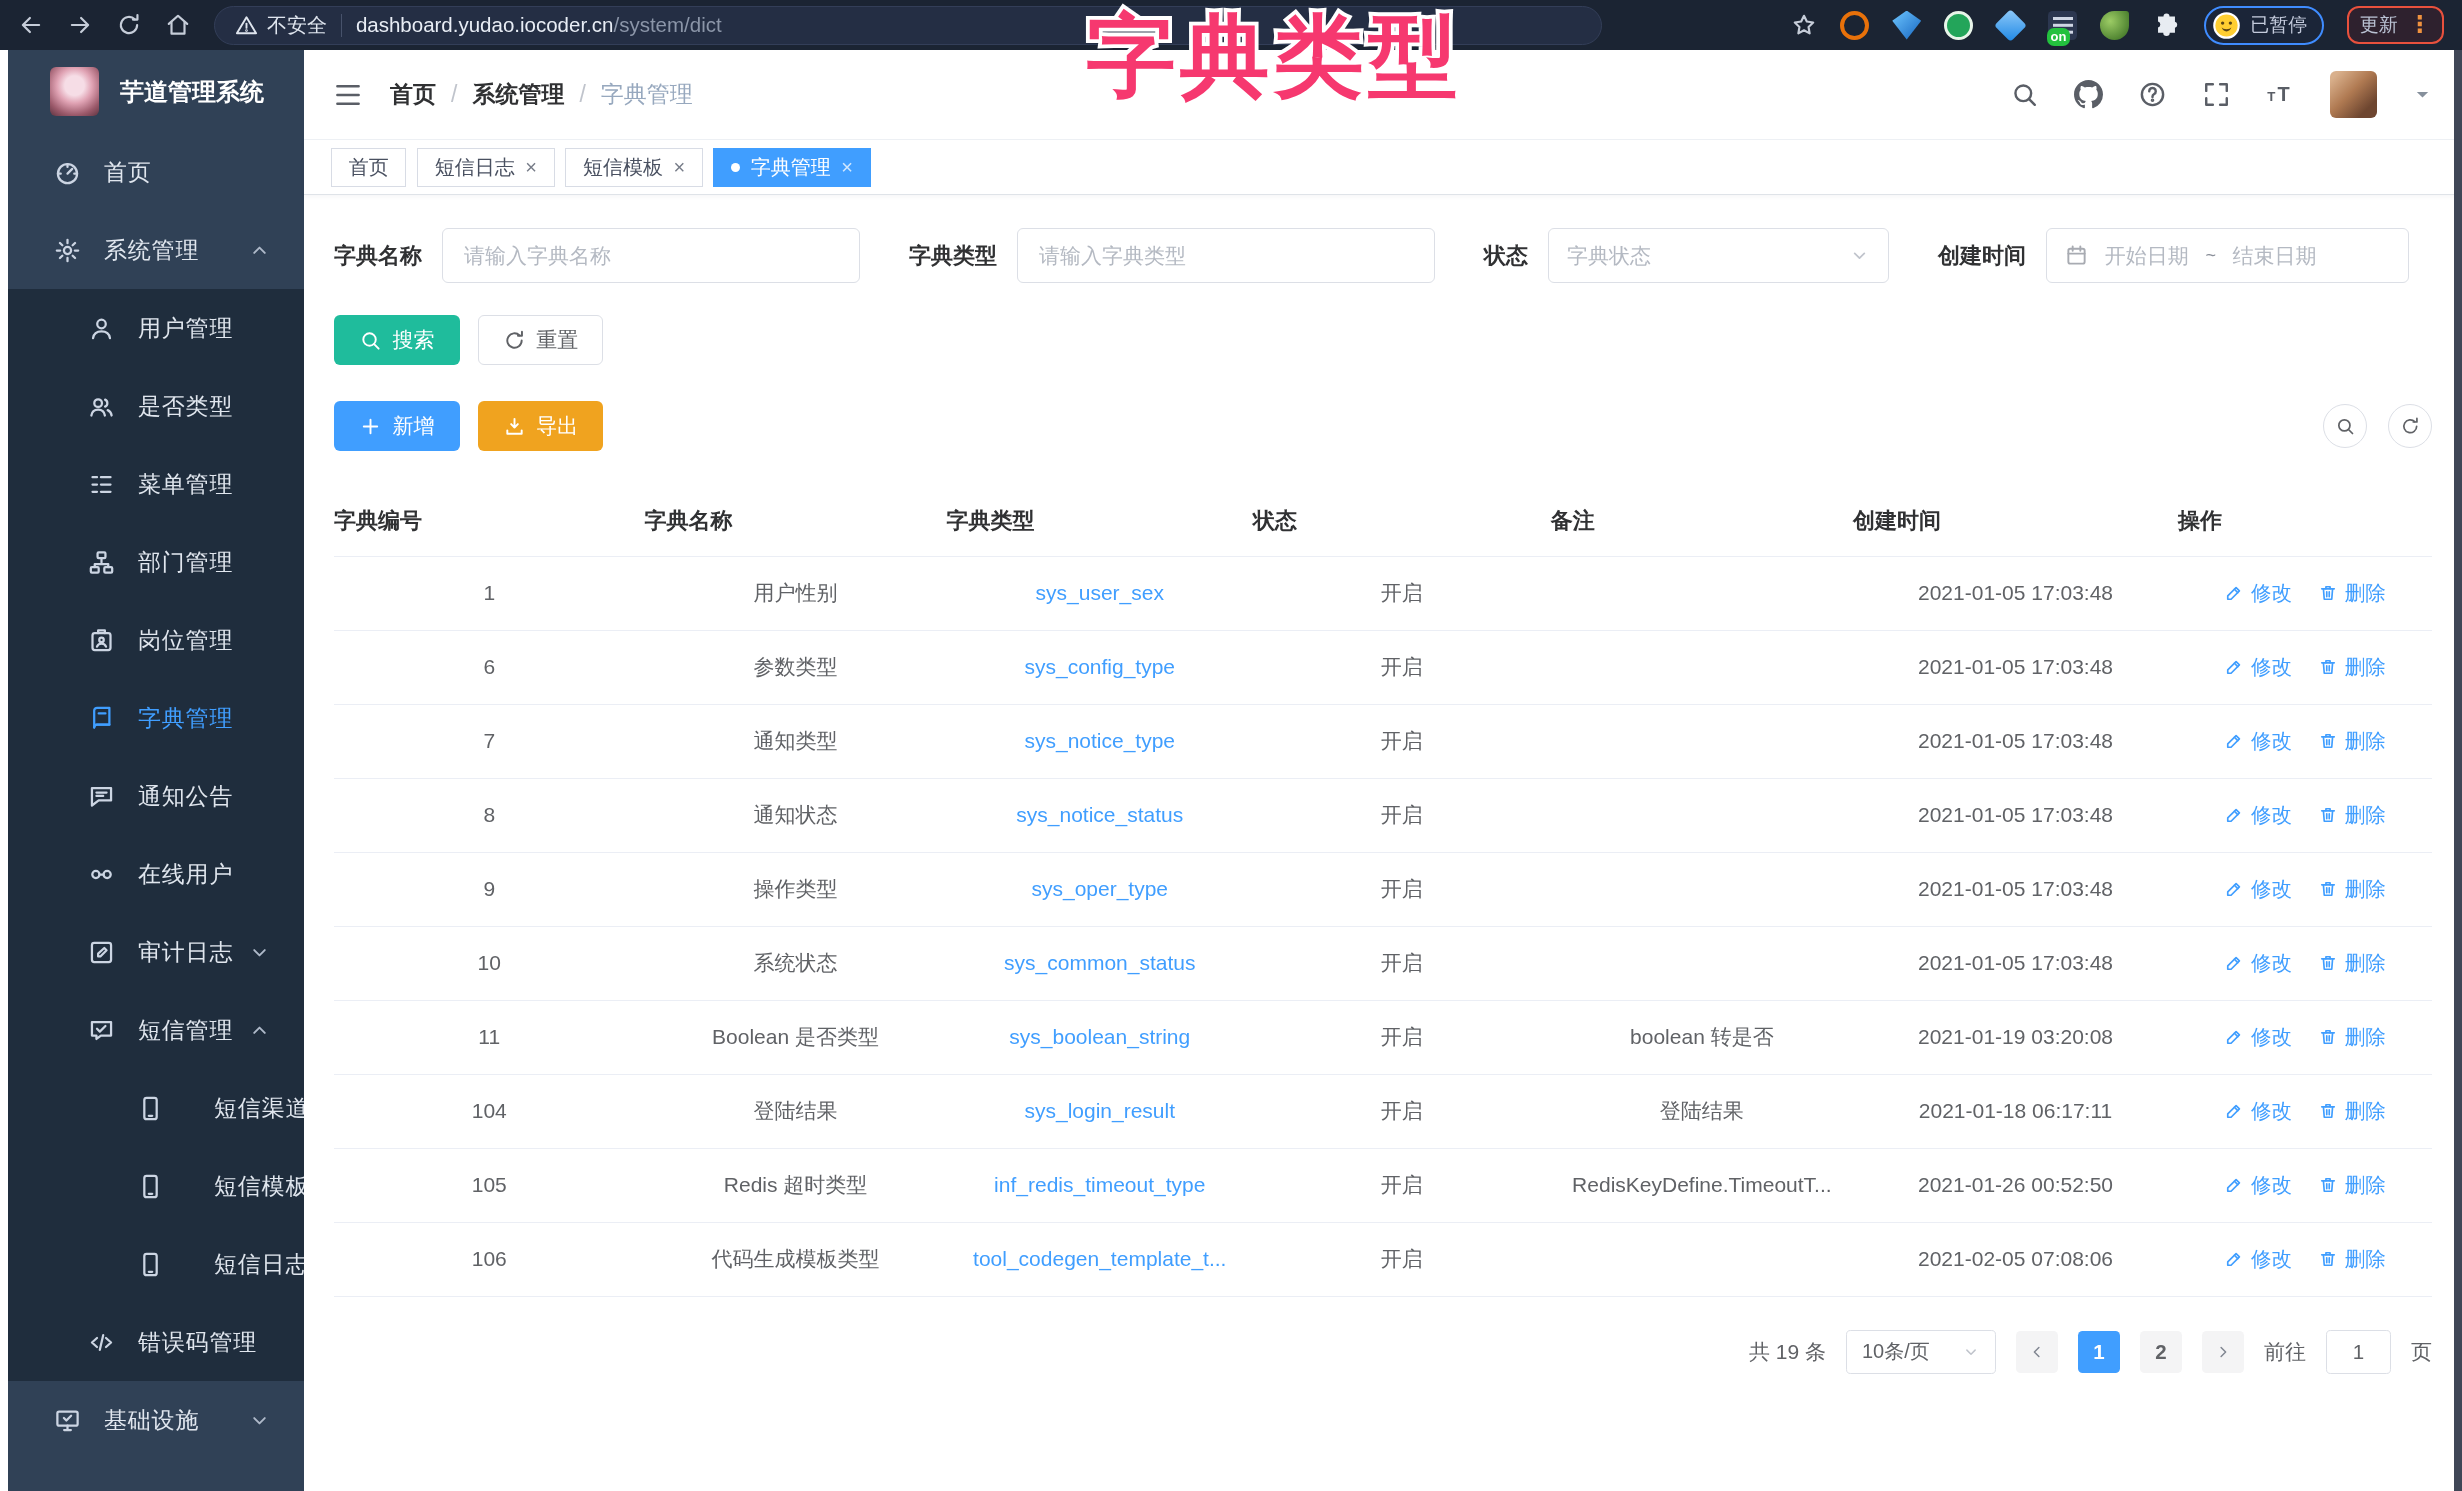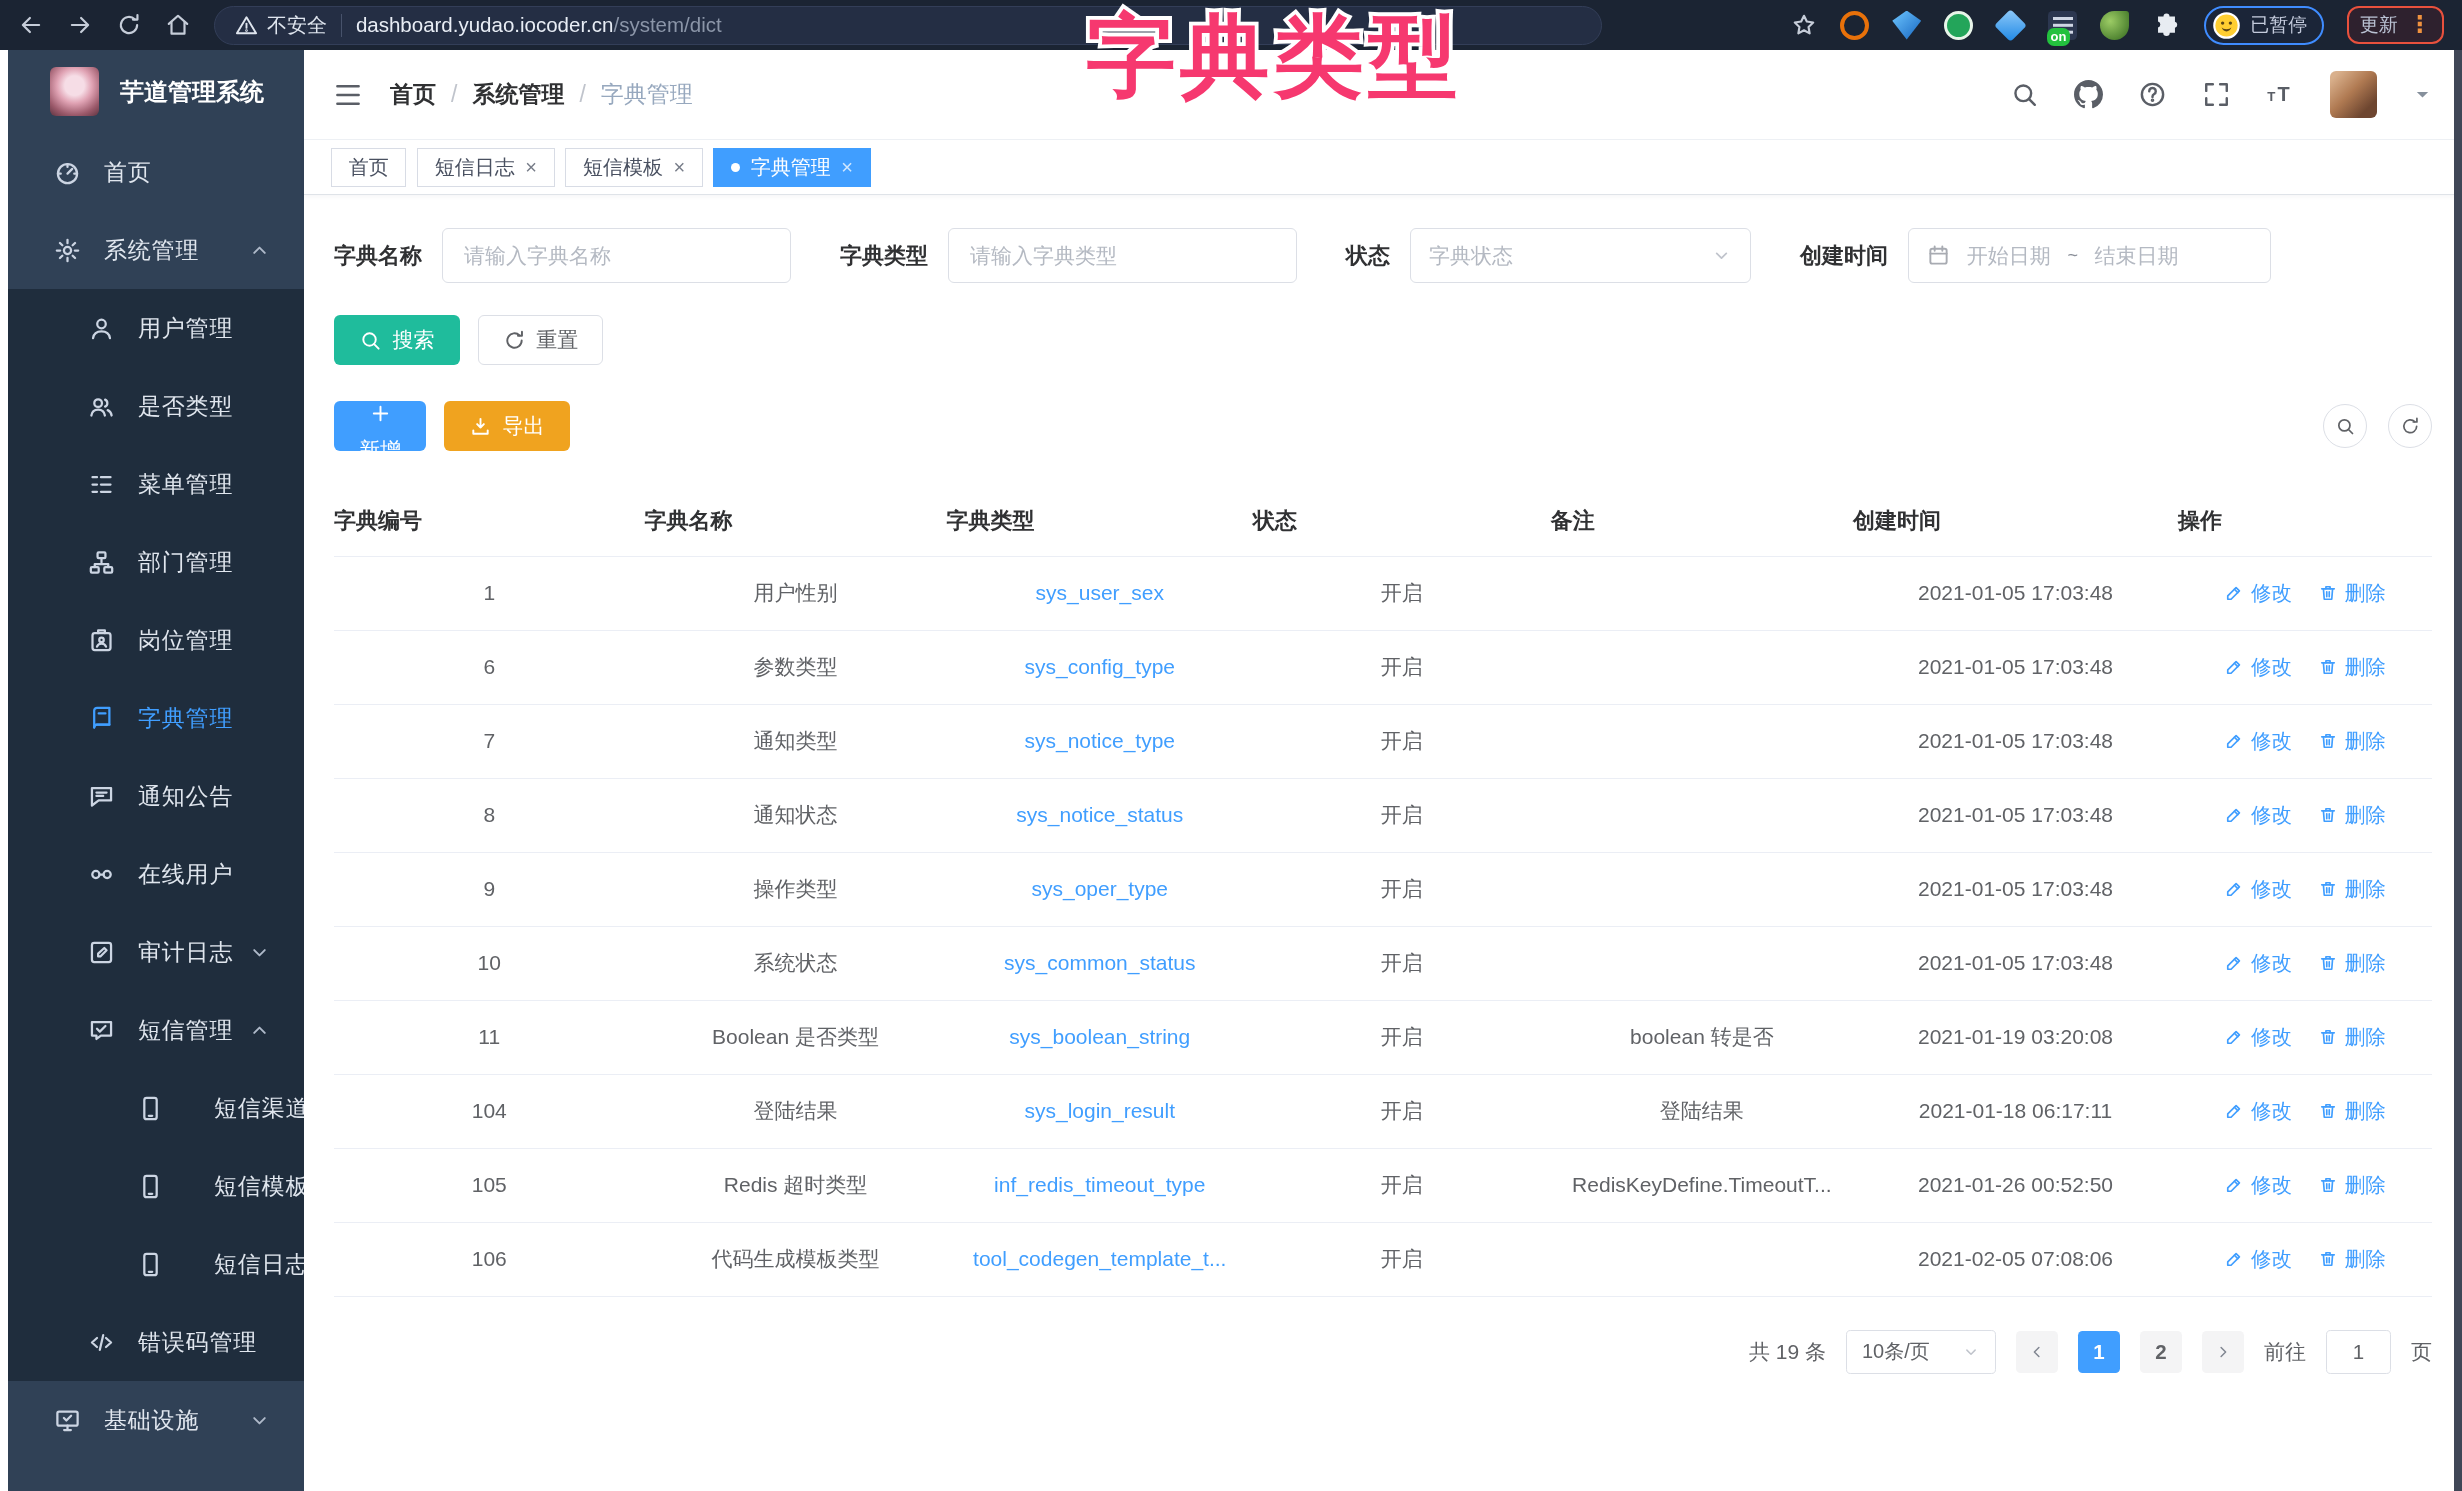--- a/index.html
+++ b/index.html
@@ -67,34 +67,34 @@
   .tab .close { font-size:20px; line-height:1; opacity:.75; }
   .tab.active { background:var(--c-primary,#409eff); border-color:var(--c-primary,#409eff); color:#fff; }
 
   
   .content { flex:1; padding:33px 30px 0 30px; min-width:0; }
   .filters { display:flex; align-items:center; flex-wrap:nowrap; }
   .fgroup { display:flex; align-items:center; margin-right:49px; }
   .flabel { font-size:22px; color:#303133; font-weight:600; margin-right:20px; white-space:nowrap; }
   .finput { height:55px; border:0.8px solid #dcdfe6; border-radius:6px; font-size:21px; padding:0 21px; color:#606266; background:#fff; outline:none; }
   .finput::placeholder { color:#b4b9c2; }
-  .w470 { width:349px; }
+  .w470 { width:418px; }
   .fselect { width:341px; height:55px; border:0.8px solid #dcdfe6; border-radius:6px; display:flex; align-items:center; padding:0 18px; color:#b4b9c2; font-size:21px; background:#fff; cursor:pointer; }
   .fselect .sel-caret { margin-left:auto; width:21px; height:21px; color:#c0c4cc; }
   .fdate { width:363px; height:55px; border:0.8px solid #dcdfe6; border-radius:6px; display:flex; align-items:center; gap:16.7px; padding:0 18px; font-size:21px; color:#b4b9c2; background:#fff; cursor:pointer; }
   .fdate .cal { width:23px; height:23px; color:#a8abb2; flex:0 0 auto; }
   .fdate .dsep { color:#8a8f99; font-size:18px; }
 
   .btnrow1 { margin-top:32px; display:flex; gap:18px; }
   .btnrow2 { margin-top:36px; display:flex; gap:18px; align-items:center; }
   .btn { height:50px; border-radius:6px; font-size:21px; display:inline-flex; align-items:center; gap:10.6px; padding:0 24px; border:0.8px solid transparent; cursor:pointer; white-space:nowrap; }
   .btn .bicon { width:23px; height:23px; }
   .btn-search { background:var(--c-teal,#1fbc9c); color:#fff; }
   .btn-reset { background:#fff; border-color:#dcdfe6; color:#606266; }
-  .btn-add { background:var(--c-primary,#409eff); color:#fff;flex-direction:column; }
+  .btn-add { background:var(--c-primary,#409eff); color:#fff; }
   .btn-export { background:var(--c-warning,#f0a31f); color:#fff; }
   .toolbar-right { margin-left:auto; display:flex; gap:21px; }
   .circle-btn { width:44px; height:44px; border-radius:50%; border:0.8px solid #dcdfe6; background:#fff; color:#606266; display:flex; align-items:center; justify-content:center; cursor:pointer; }
   .circle-btn .bicon { width:20.5px; height:20.5px; }
 
   table { margin-top:35px; width:100%; border-collapse:collapse; table-layout:fixed; }
   th { height:70px; font-size:22px; color:#303133; font-weight:700; text-align:left; border-bottom:0.8px solid #ebeef5; white-space:nowrap; }
   td { height:74px; font-size:21px; color:#606266; text-align:center; border-bottom:0.8px solid #ebeef5; white-space:nowrap; overflow:hidden; text-overflow:ellipsis; }
   .type-link { color:var(--c-primary,#409eff); text-decoration:none; cursor:pointer; }
   .act { color:var(--c-primary,#409eff); display:inline-flex; align-items:center; gap:6.8px; margin:0 13px; font-size:20.5px; text-decoration:none; cursor:pointer; }

